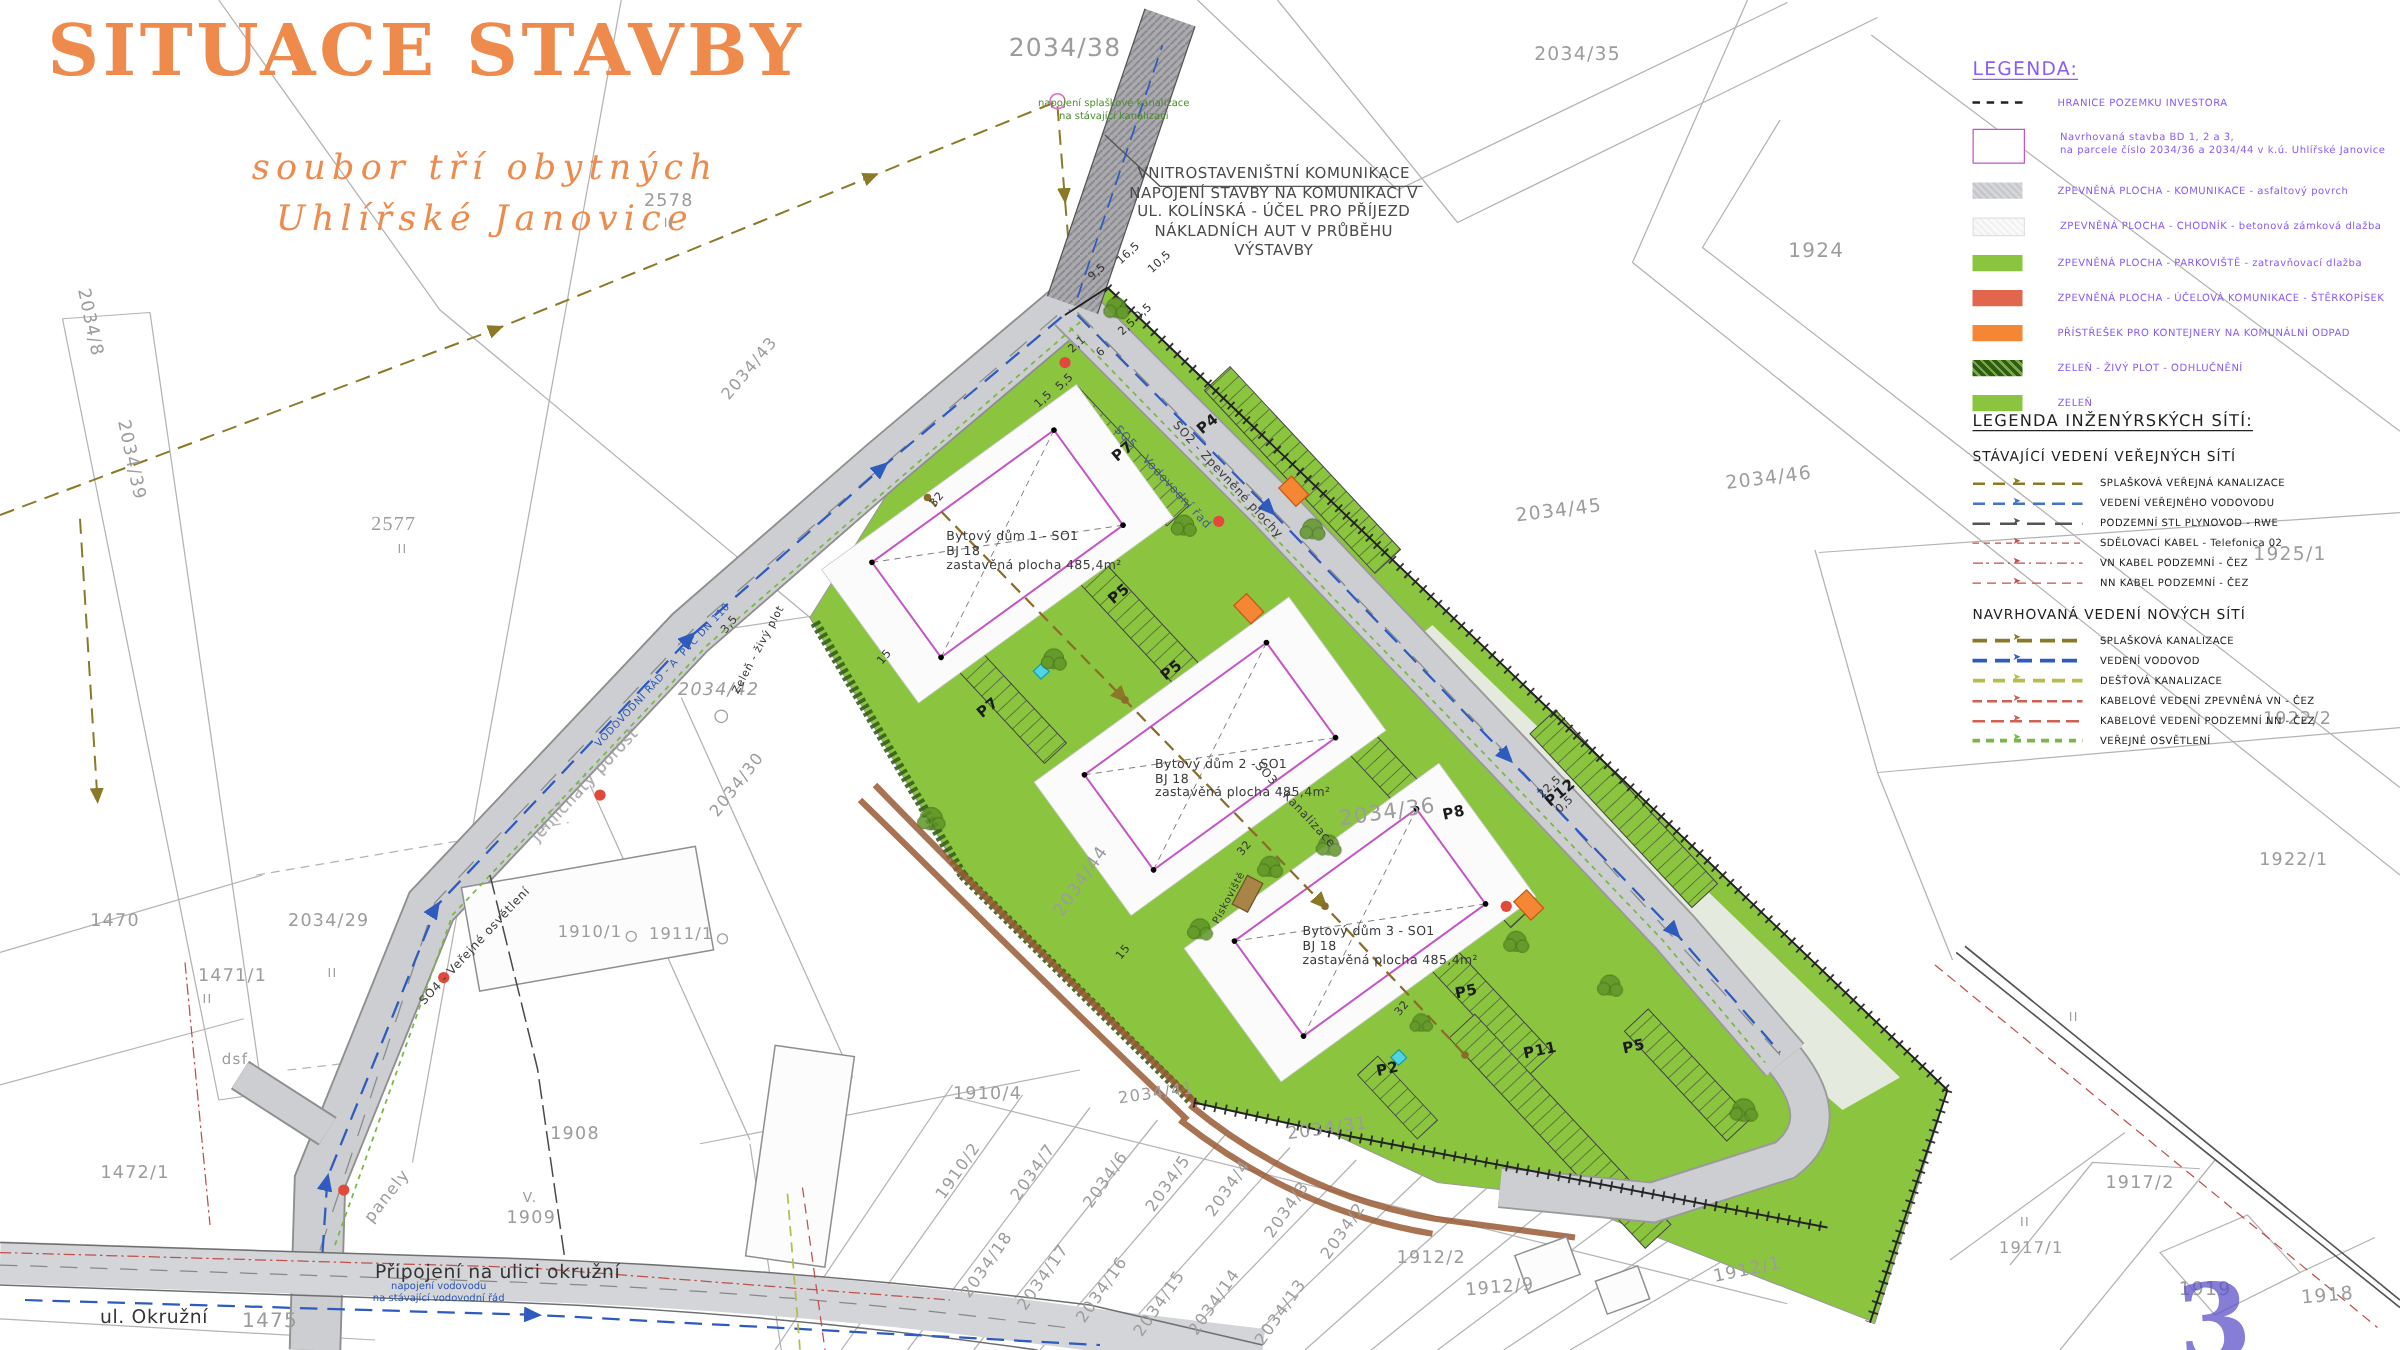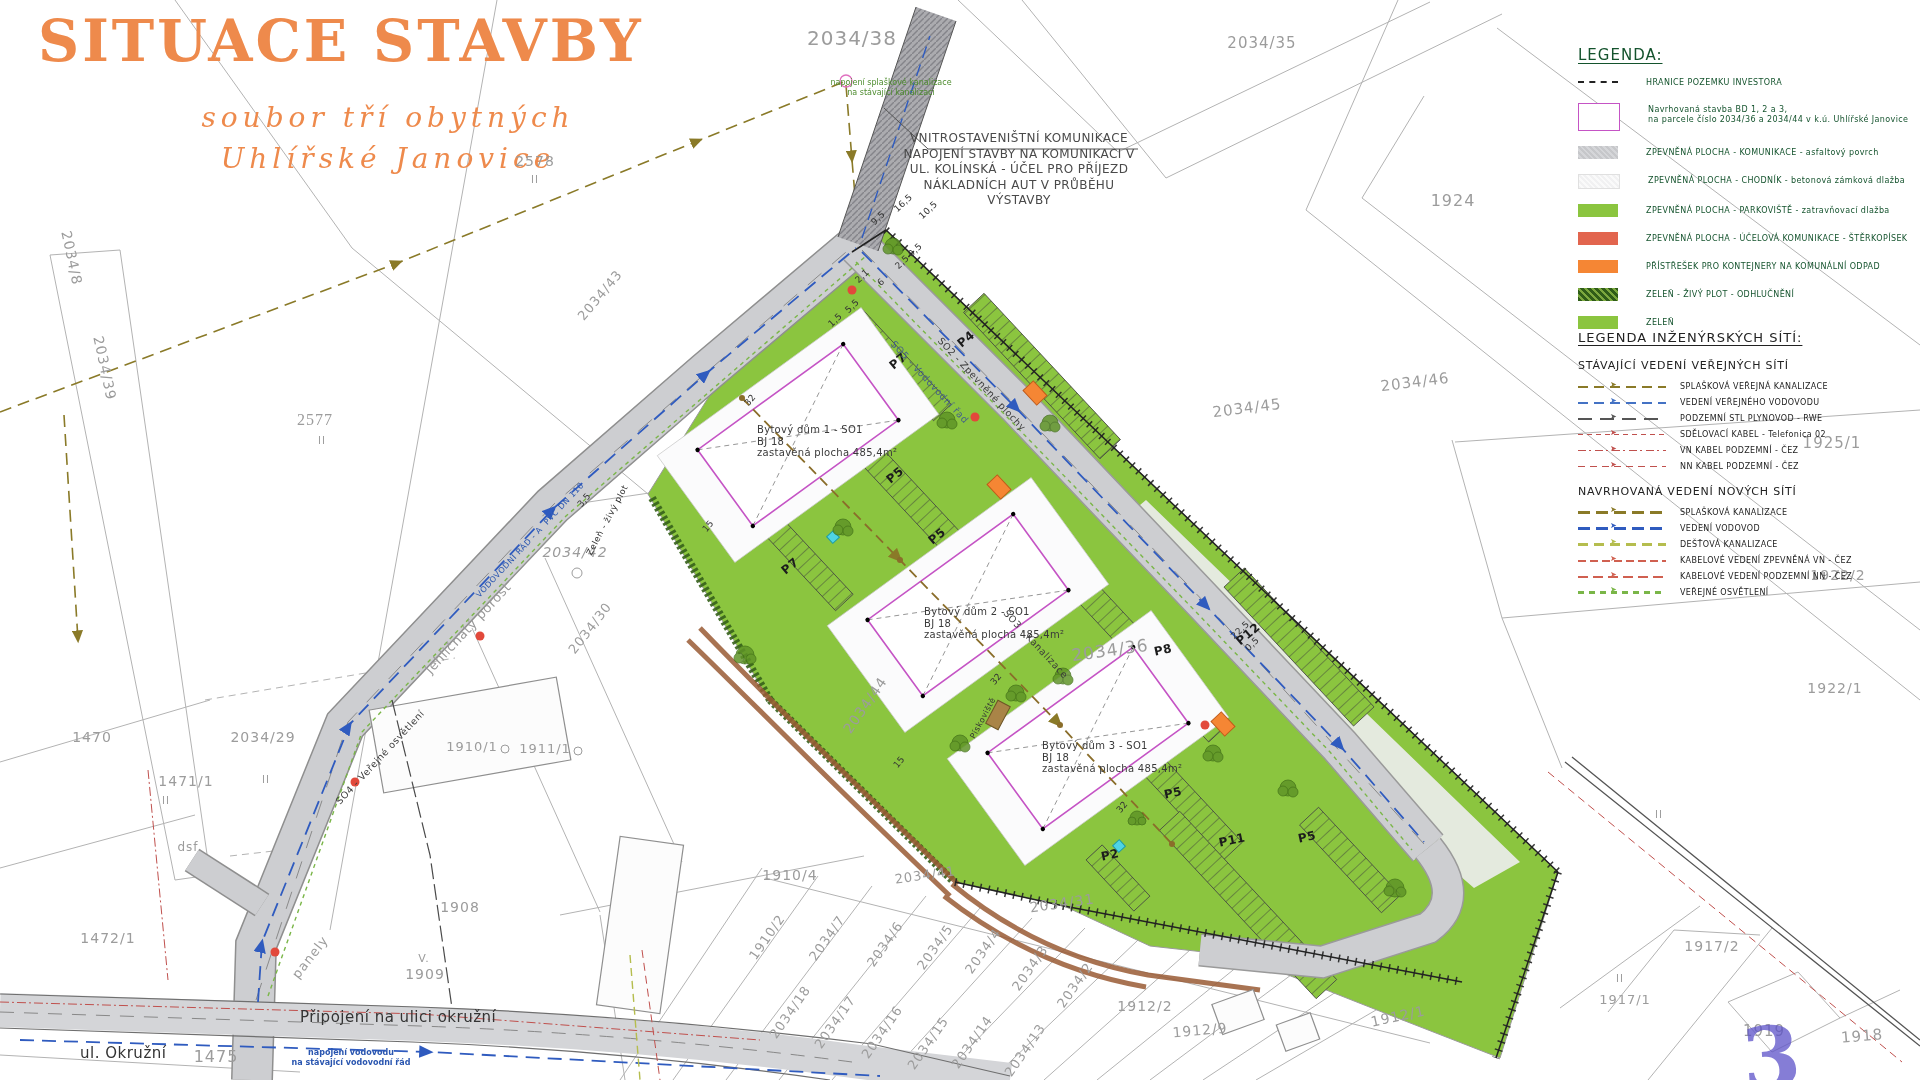--- a/index.html
+++ b/index.html
@@ -6,41 +6,41 @@
   body{width:1920px;height:1080px;position:relative;background:#fff;overflow:hidden;
        font-family:"DejaVu Sans",sans-serif;}
   #stage{position:absolute;inset:0;width:1920px;height:1080px;}
   svg{position:absolute;left:0;top:0;}
   
   #title-block{position:absolute;left:38px;top:10px;width:760px;color:#ee8a4c;}
   #main-title{font-family:"DejaVu Serif",serif;font-size:57px;font-weight:700;
               letter-spacing:3px;margin:0;line-height:1.1;}
   .subtitle{font-family:"DejaVu Serif",serif;font-style:italic;font-size:28px;
             letter-spacing:5px;text-align:center;width:700px;}
-  #subtitle1{margin-top:28px;}
+  #subtitle1{margin-top:44px;}
   #subtitle2{margin-top:8px;}
   
   #note-block{position:absolute;left:898px;top:131px;width:242px;text-align:center;
               font-size:12px;color:#4a4a4a;letter-spacing:.4px;line-height:15.5px;}
   
   .mini-note{position:absolute;text-align:center;font-size:8px;line-height:9.5px;}
   #green-note{left:826px;top:78px;width:130px;color:#4e8c2f;}
-  #blue-note{left:276px;top:1048px;width:150px;color:#2a56b0;font-weight:bold;}
+  #blue-note{left:276px;top:1024px;width:150px;color:#2a56b0;}
   #okruzni-label{position:absolute;left:80px;top:1044px;font-size:15px;color:#333;letter-spacing:.5px;}
   #pripojeni-label{position:absolute;left:300px;top:1008px;font-size:15px;color:#333;letter-spacing:.5px;}
   
   .mlabel{position:absolute;white-space:pre;transform:translate(-50%,-50%) rotate(var(--r,0deg));
           transform-origin:center;}
   .mlabel.parcel{color:#9c9c9c;letter-spacing:1px;}
   .mlabel.parking{color:#1c1c1c;font-weight:600;letter-spacing:.5px;}
   .mlabel.dim{color:#333;letter-spacing:.3px;}
   .mlabel.roadlab{letter-spacing:.6px;}
   .bldg-label{position:absolute;font-size:10px;line-height:11.5px;color:#3a3a3a;letter-spacing:.3px;}
   
-  #legend{position:absolute;left:1578px;top:46px;width:342px;color:#14532d;}
+  #legend{position:absolute;left:1578px;top:46px;width:342px;color:#8b5cf6;}
   #legend h2{font-size:15px;font-weight:400;letter-spacing:1px;margin:0 0 12px 0;
              text-decoration:underline;text-underline-offset:3px;}
   .lg-row{display:flex;align-items:flex-start;margin-bottom:15px;}
   .lg-sw{width:40px;height:13px;flex:0 0 40px;margin-right:28px;position:relative;}
   .lg-txt{font-size:8px;letter-spacing:.4px;line-height:10px;padding-top:2px;}
   .sw-dash{height:0;border-top:2.5px dashed #222;margin-top:5px;}
   .sw-building{background:#fff;border:1.6px solid #c554c5;height:26px;}
   .sw-road{background:repeating-linear-gradient(45deg,#c6c7ca 0 2px,#d5d6d9 2px 4px);}
   .sw-sidewalk{background:repeating-linear-gradient(45deg,#f1f1f2 0 2px,#fafafa 2px 4px);border:1px solid #e0e0e0;}
   .sw-parking{background:#8bc53f;}

